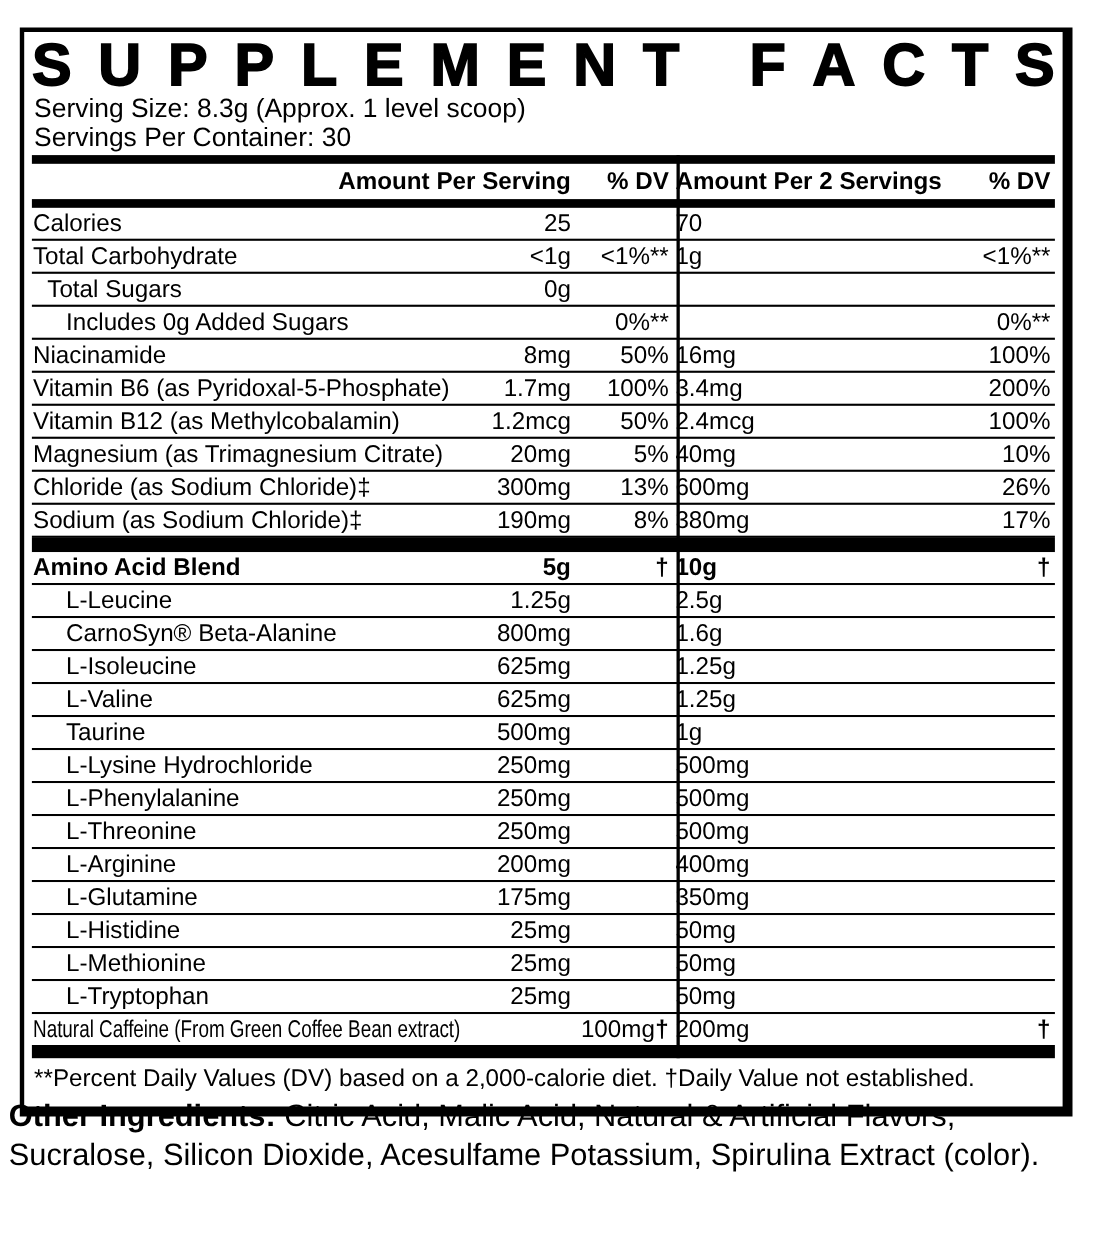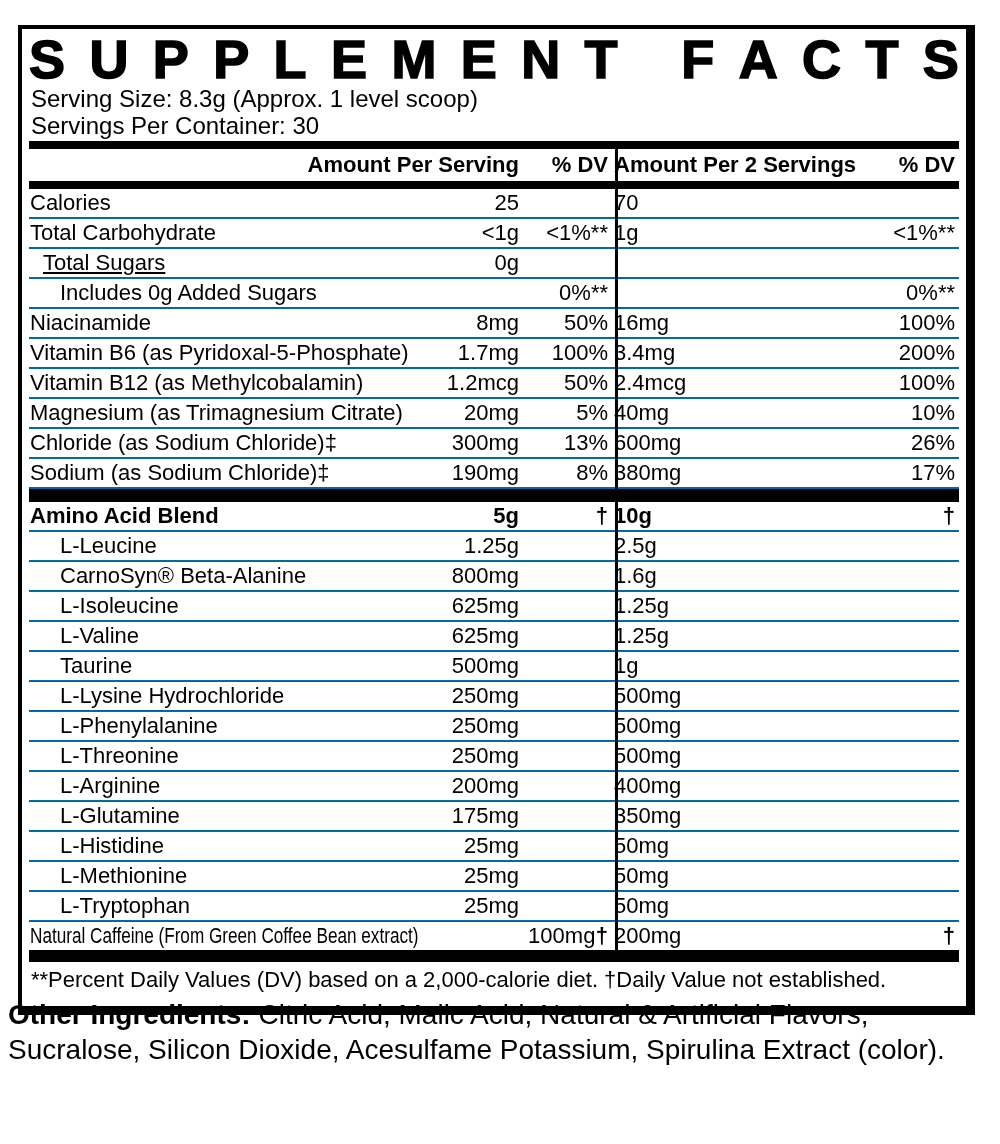--- a/index.html
+++ b/index.html
@@ -26,35 +26,35 @@
   .divider { position: absolute; left: 586px; top: 0; bottom: 0; width: 3px; background: #000; }
 
   .bar { width: 100%; background: #000; }
   .bar-8  { height: 8px; }
   .bar-12 { height: 12px; }
   .bar-13 { height: 13px; }
 
   .t-row {
     display: grid; grid-template-columns: 490px 95px 265px 80px;
     height: 30px; line-height: 27px; font-size: 22px;
-    border-bottom: 2px solid #0369a1; background: #fff;
+    border-bottom: 2px solid #000000; background: #fff;
   }
   .t-row.no-b { border-bottom: none; height: 28px; }
   .t-row.header { height: 32px; line-height: 31px; font-weight: bold; border-bottom: none; }
 
   .cell { overflow: visible; white-space: nowrap; }
   .lblcell { display: flex; padding-left: 1px; }
   .name { flex: 1 1 auto; text-align: left; white-space: nowrap; }
   .amt  { flex: 0 0 auto; text-align: right; white-space: nowrap; }
   .dv   { text-align: right; padding-right: 6px; }
   .amt2 { text-align: left; padding-right: 0; }
   .dv2  { text-align: right; padding-right: 4px; }
   .head-l { text-align: right; }
 
-  .lv1 .name { padding-left: 13px; text-decoration: underline; }
+  .lv1 .name { padding-left: 13px; }
   .lv2 .name { padding-left: 30px; }
   .bold-row { font-weight: bold; }
   .dagger-row .dv, .dagger-row .dv2 { font-weight: bold; }
   .condensed .name { transform: scaleX(0.78); transform-origin: 0 50%; }
 
   .footnote { font-size: 22px; line-height: 26px; padding: 5px 0 13px 2px; white-space: nowrap; }
 
   .other { position: absolute; left: 8px; top: 997px; width: 988px;
     font-size: 28px; line-height: 35px; }
   .other .lead { font-weight: bold; }

